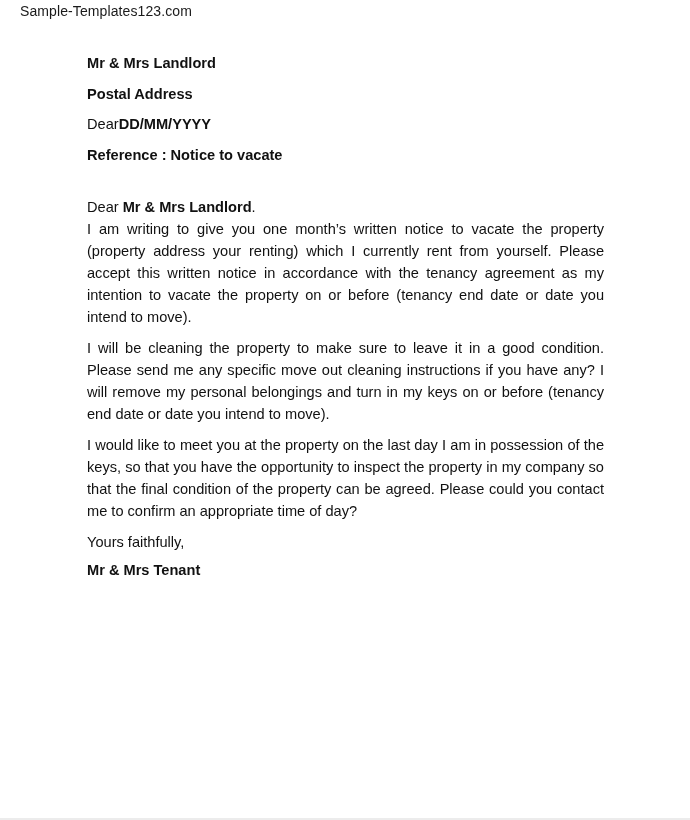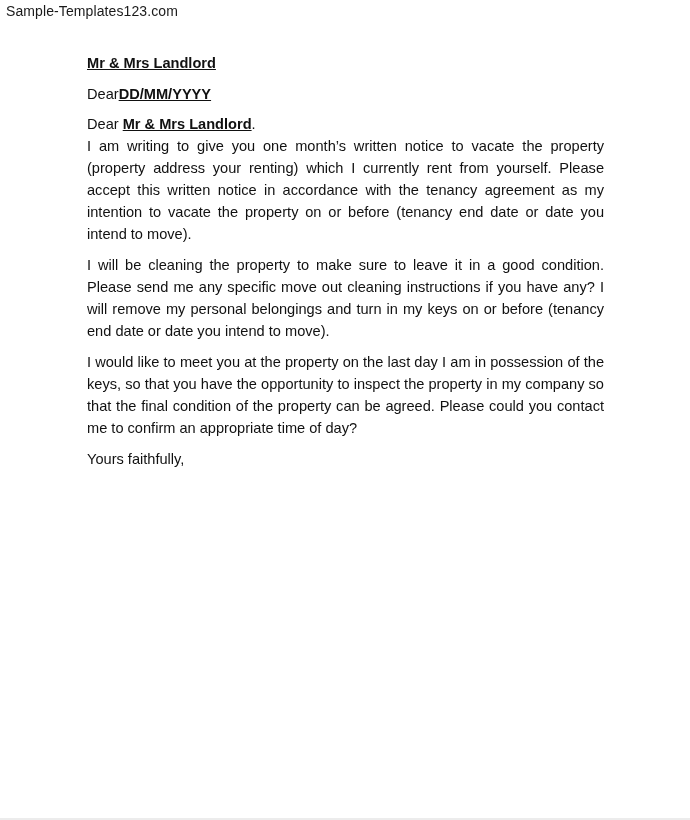--- a/index.html
+++ b/index.html
@@ -10,40 +10,40 @@
     body {
       width: 690px;
       height: 820px;
       position: relative;
       overflow: hidden;
       font-family: "Liberation Sans", sans-serif;
       color: #111111;
     }
     .watermark {
       position: absolute;
-      left: 6px;
+      left: 20px;
       top: 2px;
       font-size: 14px;
       line-height: 18px;
       color: #1a1a1a;
       letter-spacing: 0.1px;
     }
     .letter {
       position: absolute;
       left: 87px;
       top: 52px;
       width: 517px;
       font-size: 14.6px;
     }
     .hdr-line {
       height: 30.5px;
       line-height: 22px;
       white-space: nowrap;
     }
-    .bold { font-weight: bold; text-decoration: underline; }
+    .bold { font-weight: bold; }
     .reference-line { margin-bottom: 22px; }
     .salutation {
       line-height: 22px;
     }
     .para {
       text-align: justify;
       line-height: 22px;
       margin: 0 0 9px 0;
     }
     .closing {
@@ -63,24 +63,27 @@
       background: #ececec;
     }
   </style>
 </head>
 <body>
 
 <div class="watermark">Sample-Templates123.com</div>
 
 <div class="letter">
   <div class="hdr-line bold">Mr &amp; Mrs Landlord</div>
+  <div class="hdr-line bold">Postal Address</div>
   <div class="hdr-line"><span>Dear</span><span class="bold">DD/MM/YYYY</span></div>
+  <div class="hdr-line bold reference-line">Reference : Notice to vacate</div>
 
   <div class="salutation"><span>Dear </span><span class="bold">Mr &amp; Mrs Landlord</span><span>.</span></div>
 
   <p class="para">I am writing to give you one month’s written notice to vacate the property (property address your renting) which I currently rent from yourself. Please accept this written notice in accordance with the tenancy agreement as my intention to vacate the property on or before (tenancy end date or date you intend to move).</p>
   <p class="para">I will be cleaning the property to make sure to leave it in a good condition. Please send me any specific move out cleaning instructions if you have any? I will remove my personal belongings and turn in my keys on or before (tenancy end date or date you intend to move).</p>
   <p class="para">I would like to meet you at the property on the last day I am in possession of the keys, so that you have the opportunity to inspect the property in my company so that the final condition of the property can be agreed. Please could you contact me to confirm an appropriate time of day?</p>
 
   <div class="closing">Yours faithfully,</div>
+  <div class="signature bold">Mr &amp; Mrs Tenant</div>
 </div>
 
 <div class="bottom-rule"></div>
 
 </body></html>

